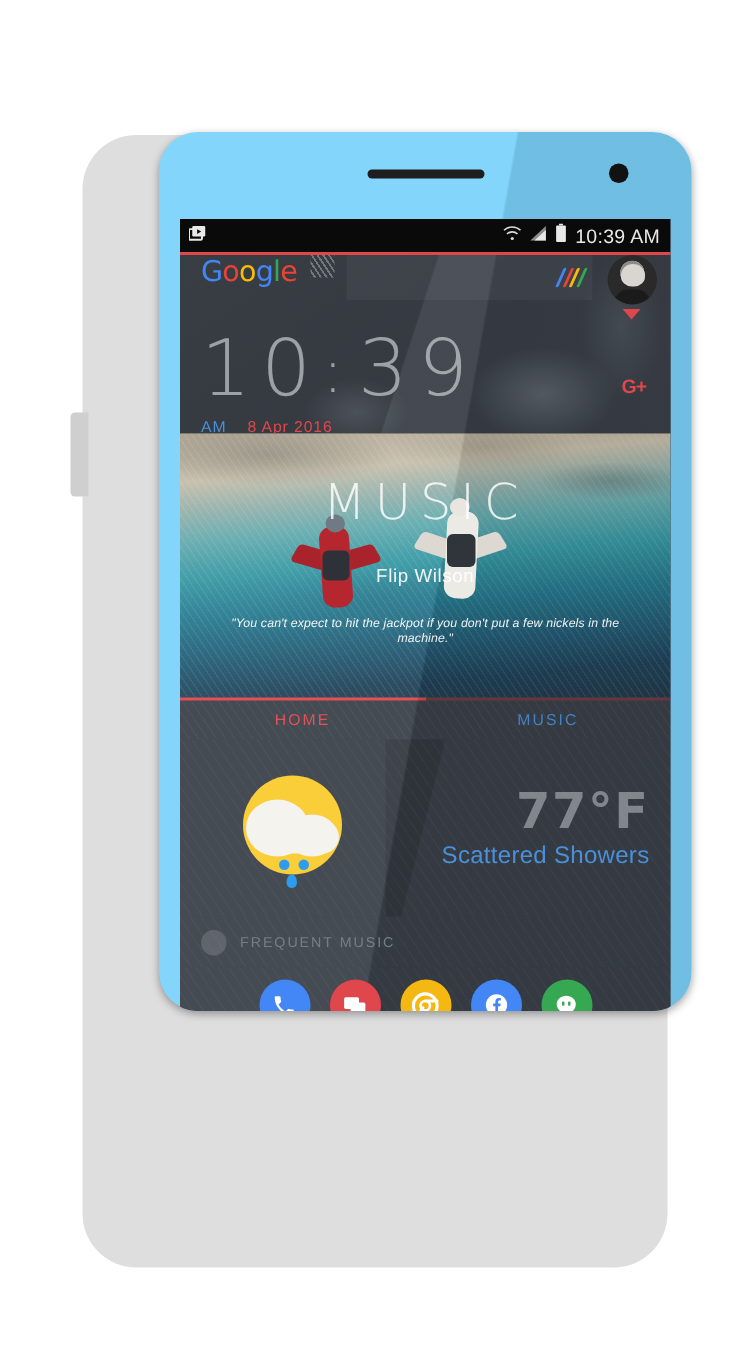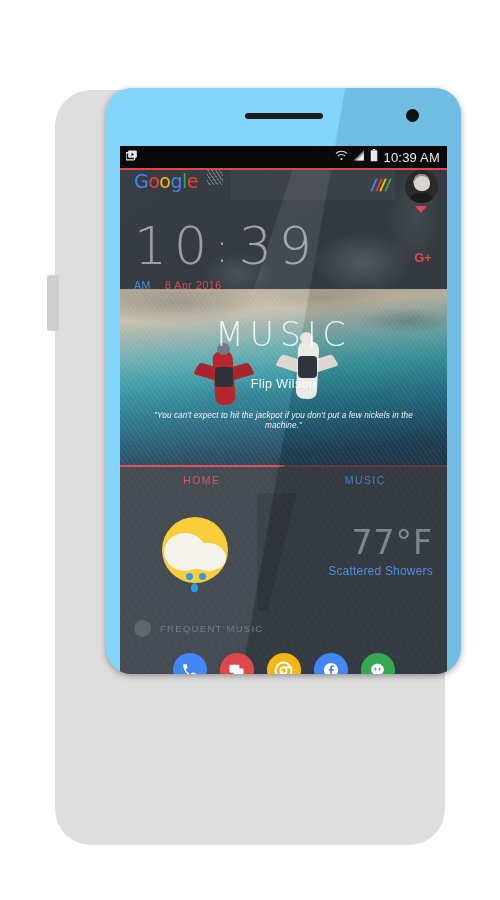--- a/index.html
+++ b/index.html
@@ -190,22 +190,22 @@
   .sun { position:absolute; left:42px; top:24px; width:66px; height:66px; border-radius:50%; background:#F9CE38; }
   .cloud { position:absolute; left:44px; top:36px; width:68px; height:40px; }
   .cloud .c1 { position:absolute; left:0;   top:4px;  width:42px; height:38px; background:#F5F3EE; border-radius:50%; }
   .cloud .c2 { position:absolute; left:27px;top:14px; width:34px; height:28px; background:#F5F3EE; border-radius:50%; }
   .cloud .c3 { position:absolute; left:8px; bottom:0; width:54px; height:22px; background:#F5F3EE; border-radius:12px; }
   .drop { position:absolute; background:#2D9CEF; border-radius:50%; }
   #drop1 { left:66px; top:80px; width:7px; height:7px; }
   #drop2 { left:79px; top:80px; width:7px; height:7px; }
   #drop3 { left:71px; top:90px; width:7px; height:9px; border-radius:50% 50% 50% 50%/60% 60% 40% 40%; }
   .w-text { position:relative; z-index:2; width:48%; padding-right:14px; text-align:right; }
-  .w-temp { font-size:33px; font-weight:400; color:rgba(205,210,216,.50); letter-spacing:1px; line-height:1.05; font-family:"DejaVu Sans", sans-serif; }
-  .w-cond { margin-top:3px; font-size:12px; color:#4a90d9; letter-spacing:.2px; }
+  .w-temp { font-size:33px; font-weight:700; color:rgba(205,210,216,.50); letter-spacing:1px; line-height:1.05; font-family:"DejaVu Sans", sans-serif; }
+  .w-cond { margin-top:3px; font-size:16px; color:#4a90d9; letter-spacing:.2px; }
   .w-wind-row { margin-top:4px; display:flex; align-items:center; justify-content:flex-end; gap:6px; }
   .w-wind { font-size:10.5px; color:#e0474c; }
 
   
   .freq-row { position:relative; height:34px; display:flex; align-items:center; padding-left:14px; background:#3b4149; }
   .freq-row::after{
     content:""; position:absolute; inset:0;
     background:repeating-linear-gradient(56deg, rgba(255,255,255,.028) 0 1px, transparent 1px 6px);
     pointer-events:none;
   }

